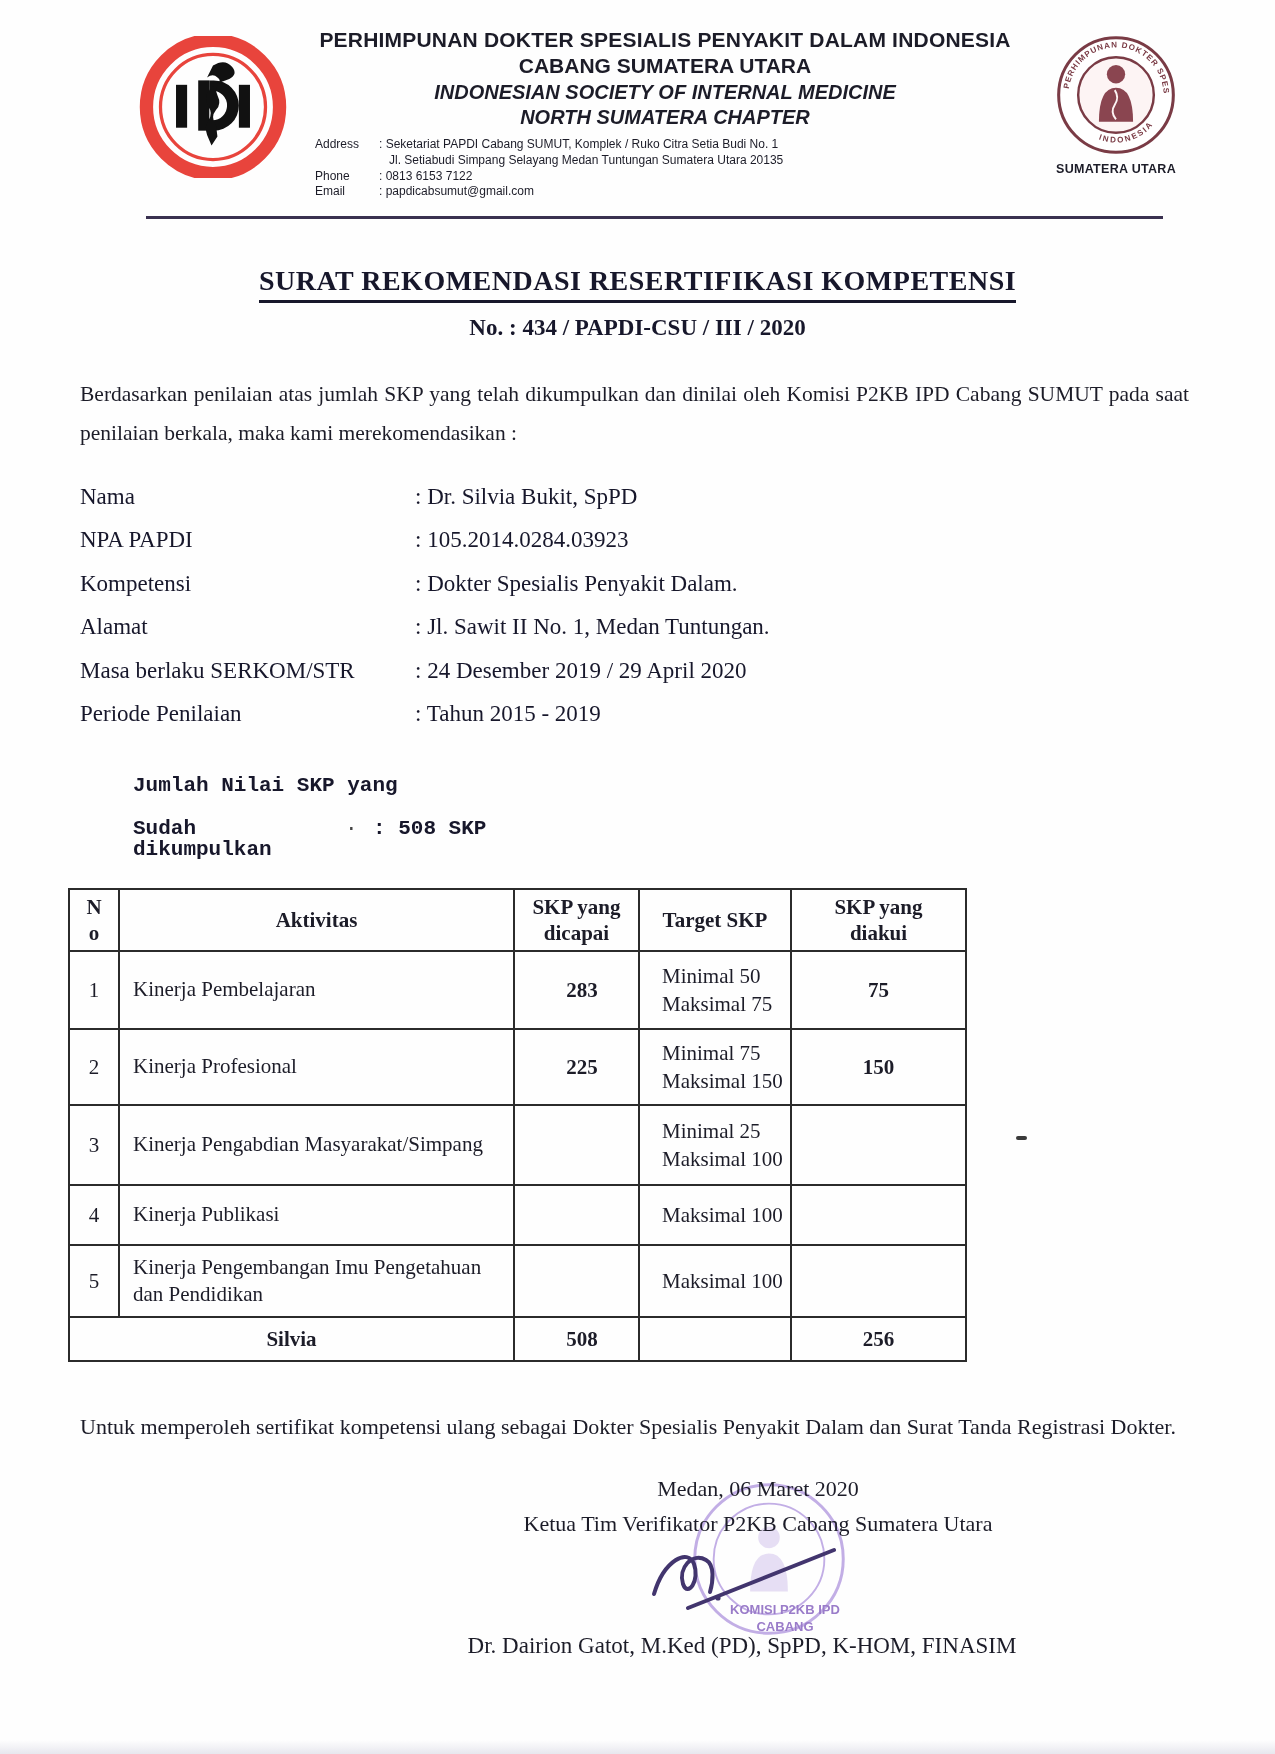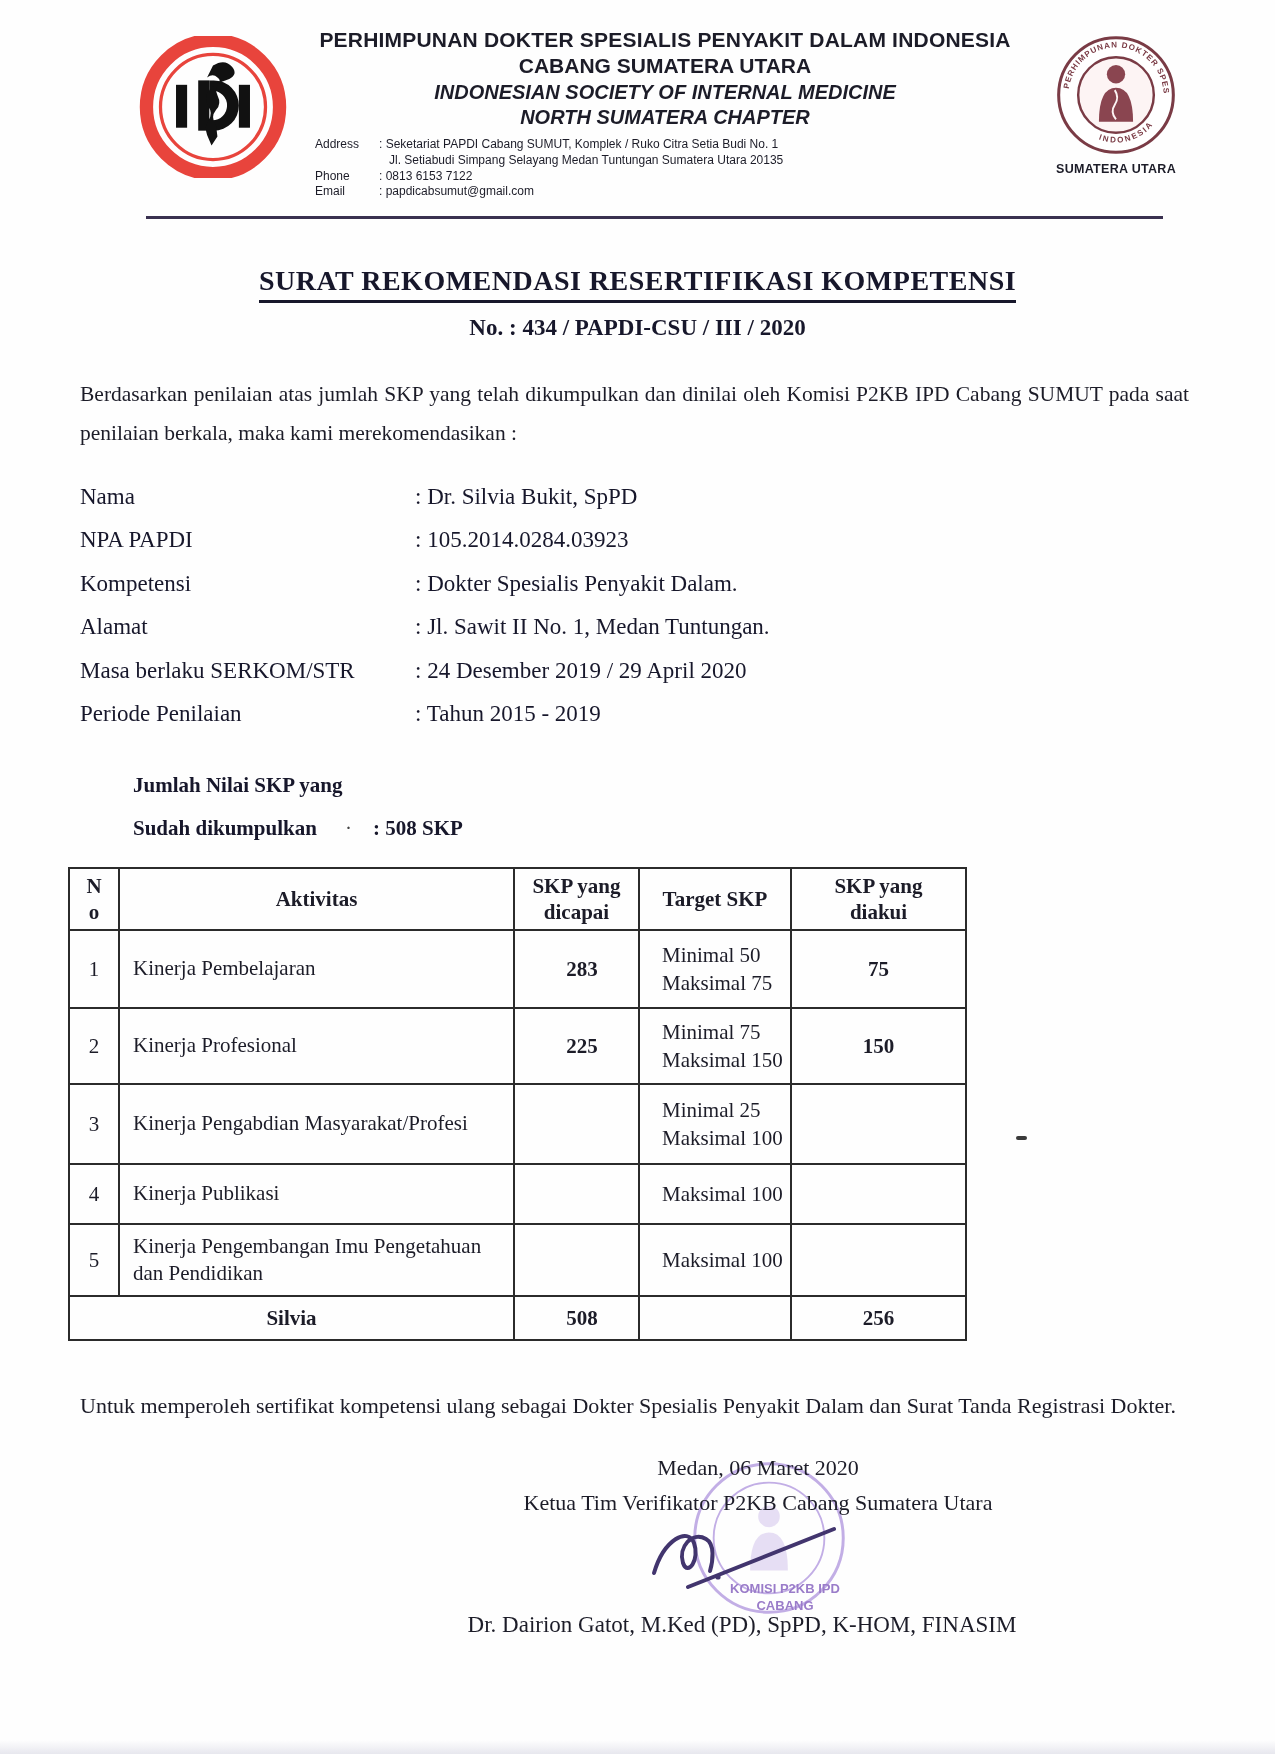--- a/index.html
+++ b/index.html
@@ -39,21 +39,21 @@
 
   
   .intro { margin:34px 86px 0 80px; font-size:21.5px; line-height:1.82; text-align:justify; }
 
   
   .fields { margin:30px 0 0 80px; }
   .field-row { display:flex; margin-bottom:17.5px; font-weight:normal; font-size:23px; color:#17172b; }
   .field-label { width:335px; flex:0 0 335px; }
 
   
-  .skp-summary { margin:48px 2px 0 133px; font-weight:bold; font-size:21px; color:#17172b; line-height:1.0; }
+  .skp-summary { margin:48px 2px 0 133px; font-weight:bold; font-size:21px; color:#17172b; line-height:1.0;font-family:Liberation Mono, monospace; }
   .skp-line2 { display:flex; margin-top:22px; }
   .skp-l2-label { width:212px; flex:0 0 212px; }
   .skp-dot { width:28px; flex:0 0 28px; font-weight:normal; color:#444; }
 
   
   table.skp { border-collapse:collapse; margin:28px 0 0 68px; width:897px; table-layout:fixed; }
   table.skp, table.skp th, table.skp td { border:2px solid #2b2b2b; }
   table.skp th { font-size:21px; font-weight:bold; text-align:center; white-space:pre-line; line-height:1.25; height:58px; }
   table.skp td { font-size:21px; vertical-align:middle; }
   td.c-no { text-align:center; }
@@ -229,21 +229,21 @@
       <tr class="r2">
         <td class="c-no">2</td>
         <td class="c-akt">Kinerja Profesional</td>
         <td class="c-dic">225</td>
         <td class="c-tgt">Minimal 75
 Maksimal 150</td>
         <td class="c-dia">150</td>
       </tr>
       <tr class="r3">
         <td class="c-no">3</td>
-        <td class="c-akt">Kinerja Pengabdian Masyarakat/Profesi</td>
+        <td class="c-akt">Kinerja Pengabdian Masyarakat/Simpang</td>
         <td class="c-dic"></td>
         <td class="c-tgt">Minimal 25
 Maksimal 100</td>
         <td class="c-dia"></td>
       </tr>
       <tr class="r4">
         <td class="c-no">4</td>
         <td class="c-akt">Kinerja Publikasi</td>
         <td class="c-dic"></td>
         <td class="c-tgt">Maksimal 100</td>

